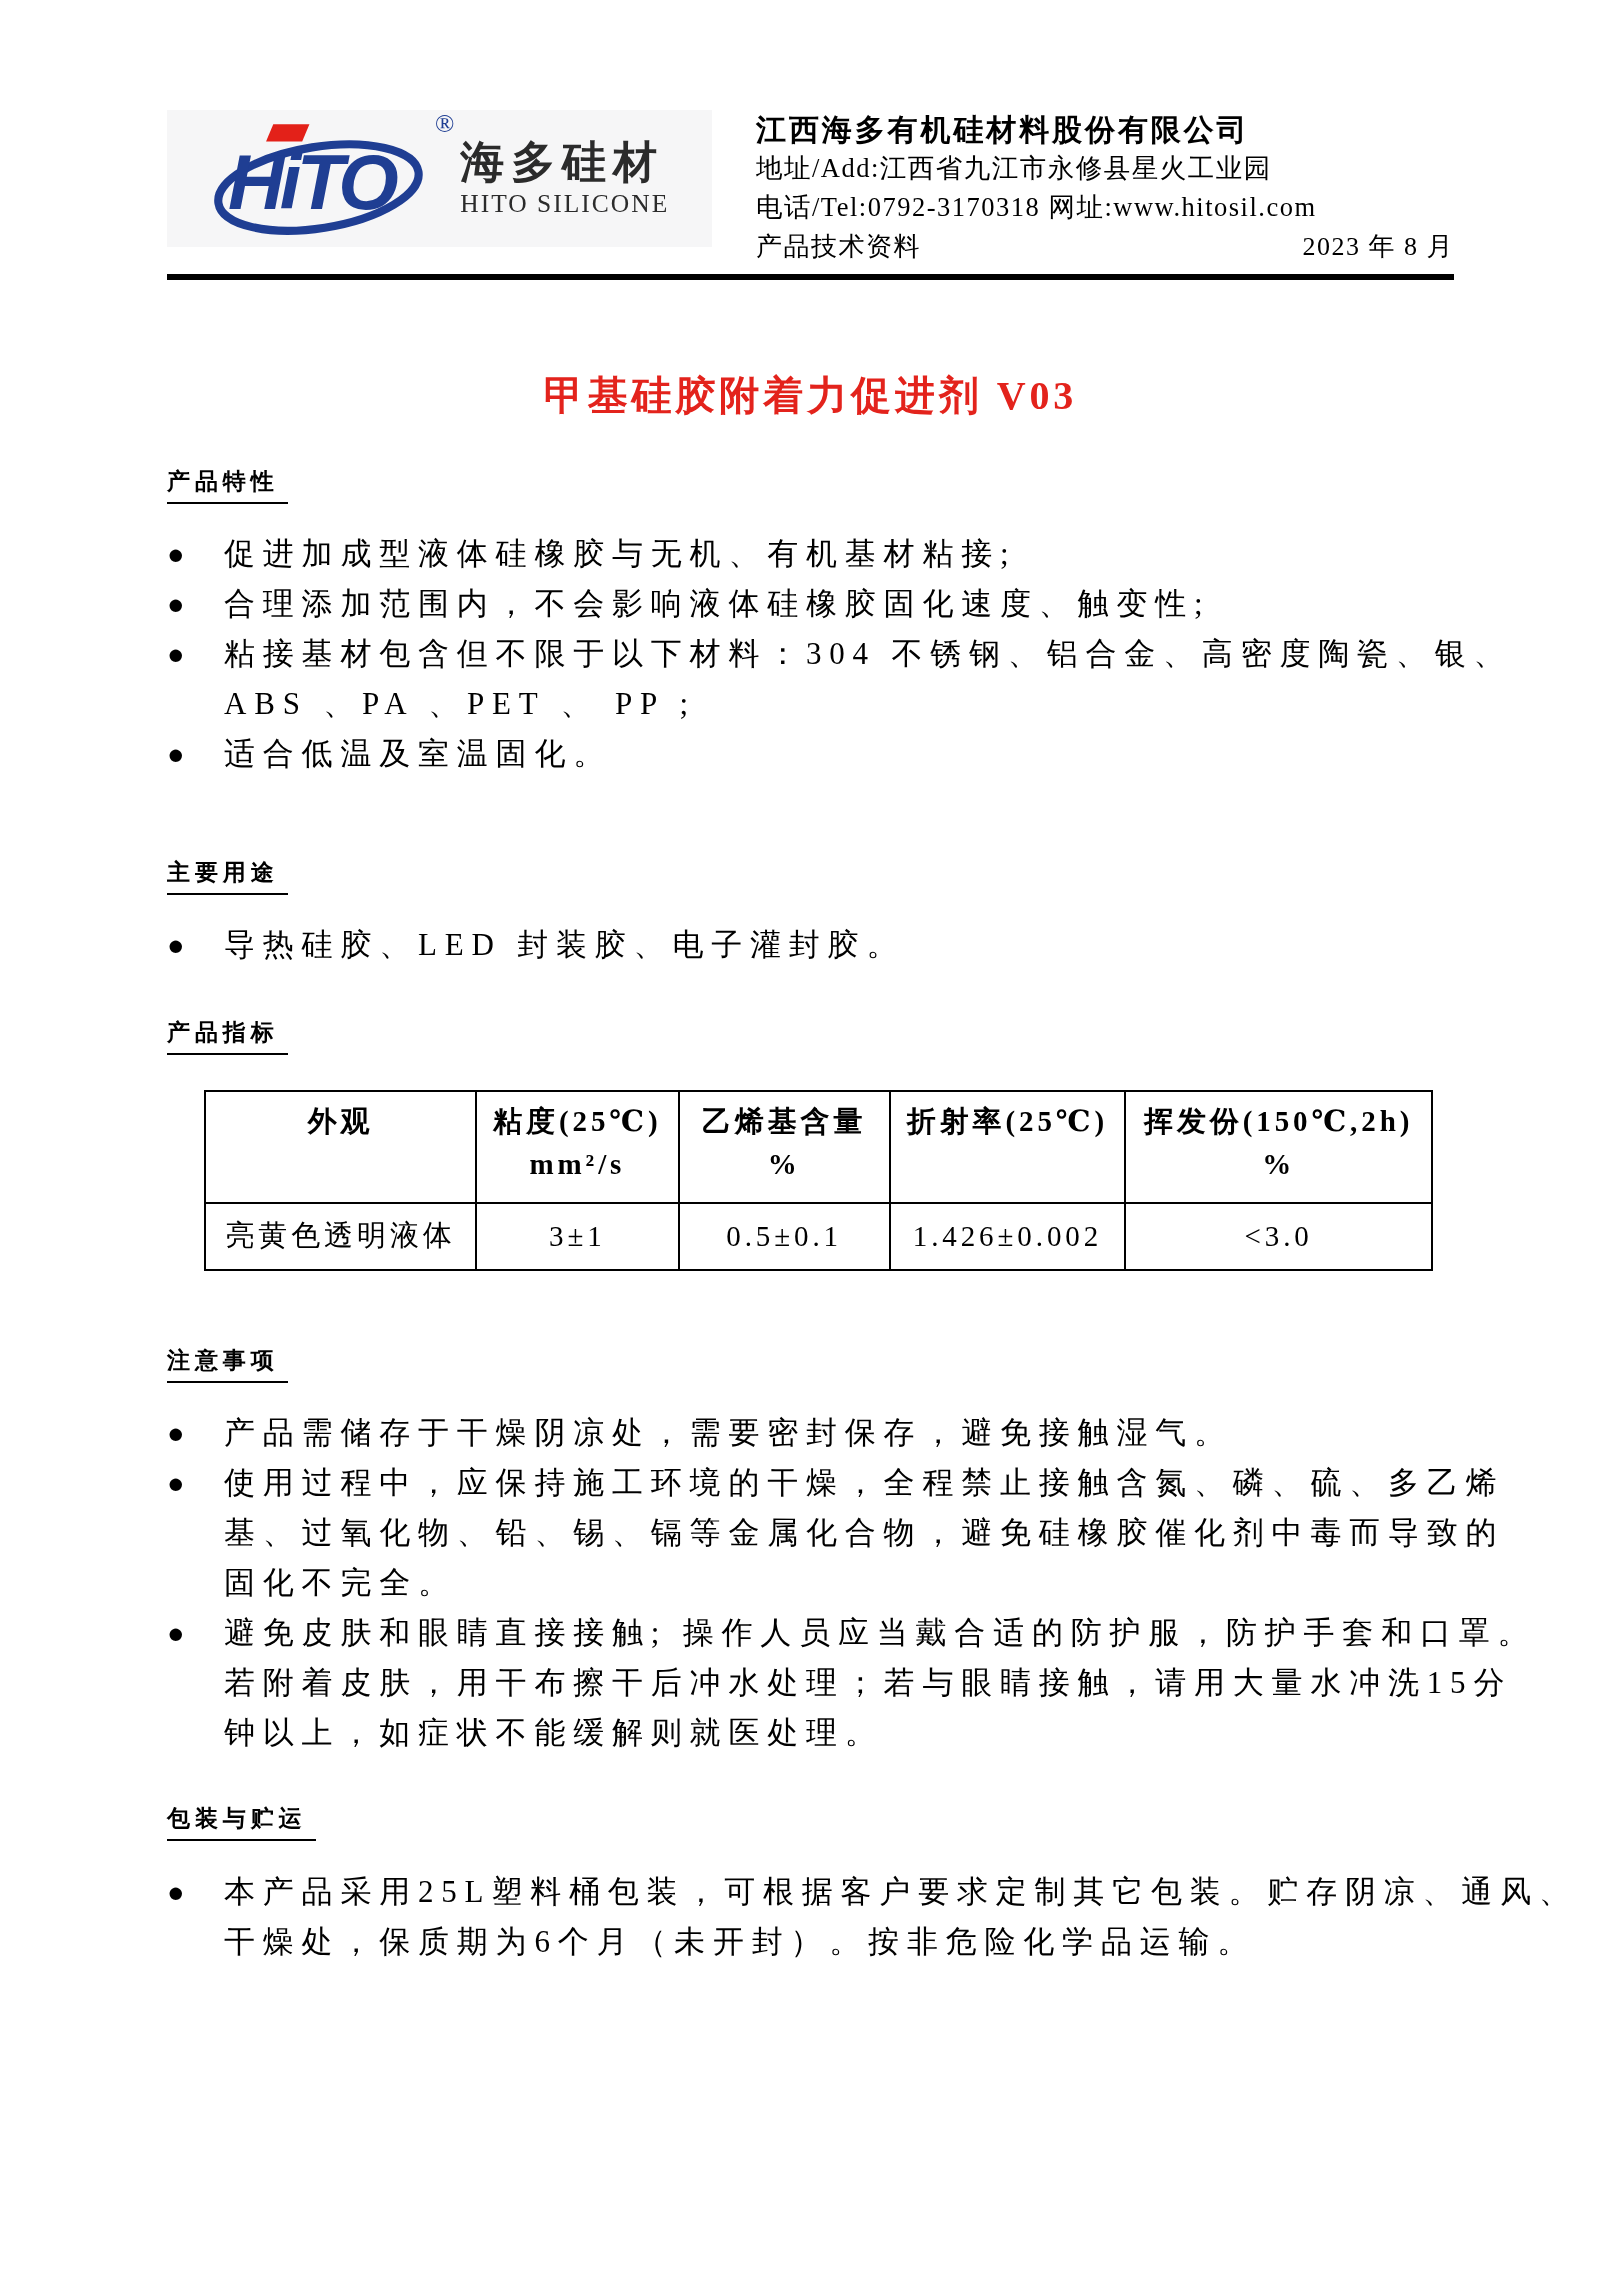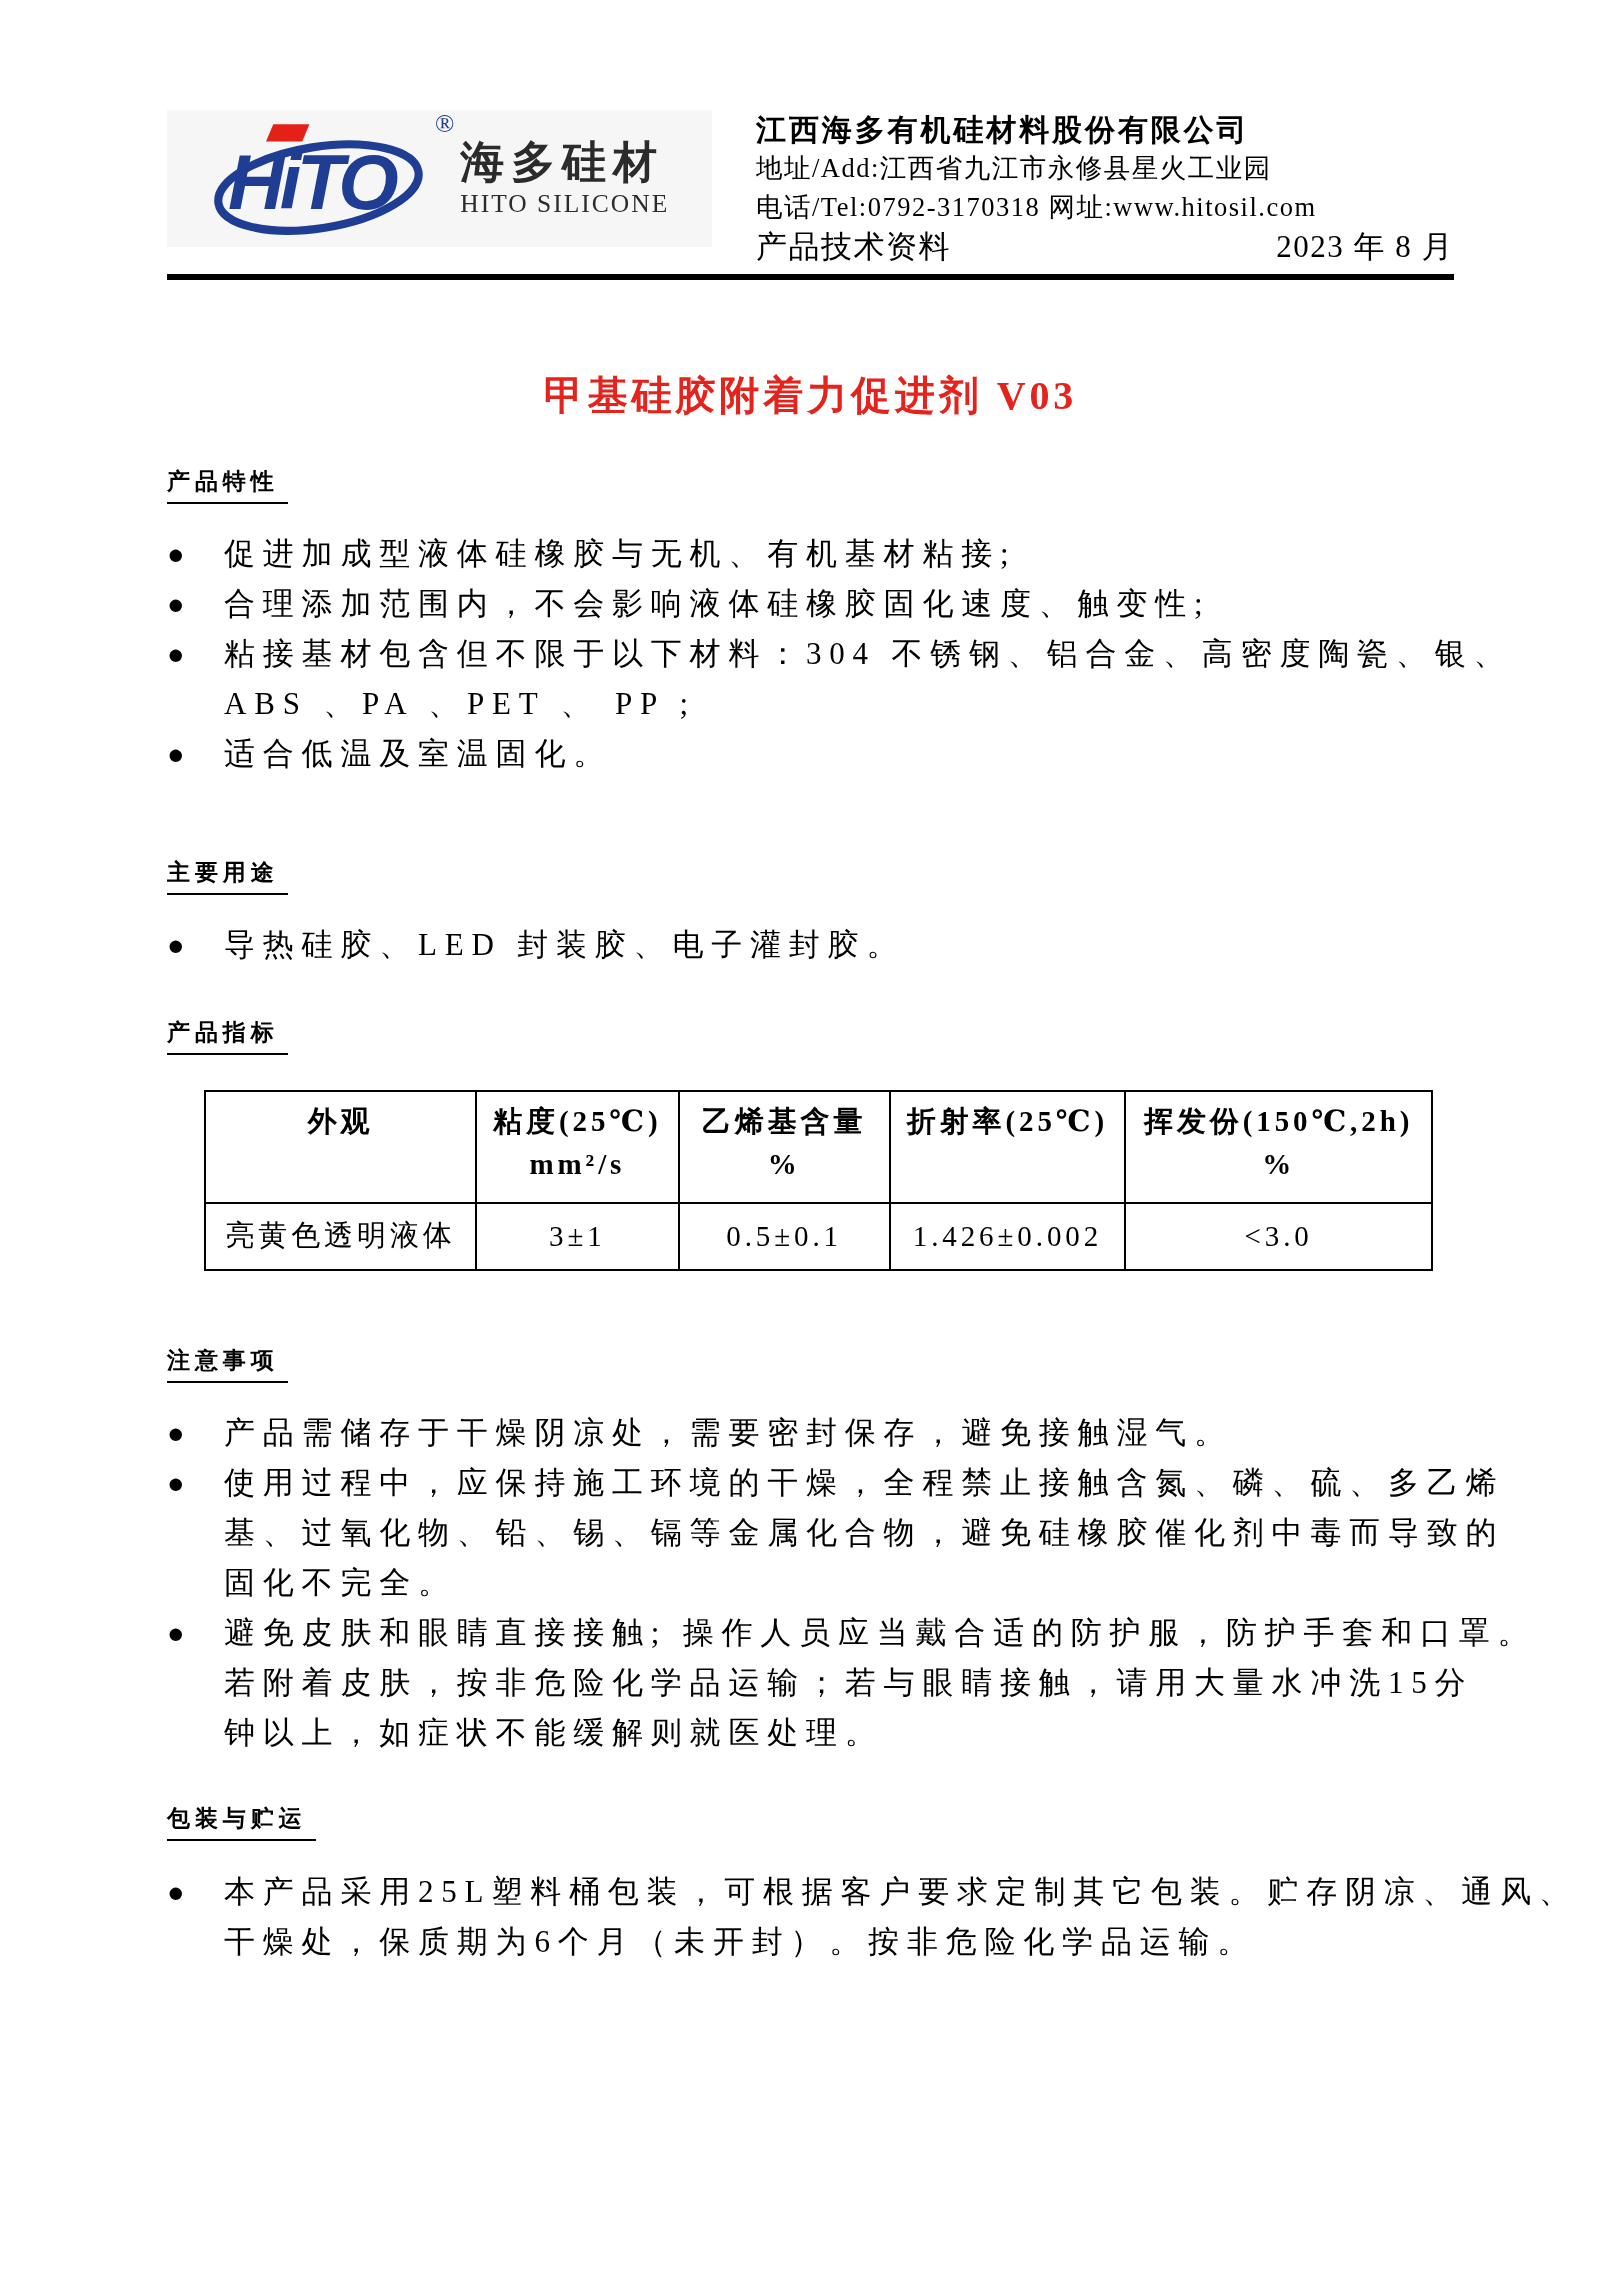--- a/index.html
+++ b/index.html
@@ -25,21 +25,21 @@
   .logo-row{display:flex;align-items:center;}
   .logo-mark{flex:none;display:block;}
   .reg-mark{font-size:25.5px;line-height:1;align-self:flex-start;margin:-3.9px 5.9px 0 -9.8px;color:#1f3e93;}
   .logo-names{display:flex;flex-direction:column;}
   .brand-cn{font-size:44px;font-weight:bold;letter-spacing:6.9px;color:#2b2b2b;line-height:1.15;white-space:nowrap;}
   .brand-en{font-size:25.5px;letter-spacing:2px;color:#2b2b2b;line-height:1.2;white-space:nowrap;}
 
   .company-block{flex:1;margin-left:44px;padding-top:0;}
   .company-name{font-size:30px;font-weight:bold;letter-spacing:2.9px;line-height:39px;white-space:nowrap;}
   .company-line{font-size:26.5px;letter-spacing:1.5px;line-height:39px;white-space:nowrap;}
-  .doc-meta{display:flex;justify-content:space-between;font-size:31px;letter-spacing:1.5px;line-height:39px;gap:20px;}
+  .doc-meta{display:flex;justify-content:space-between;font-size:26px;letter-spacing:1.5px;line-height:39px;gap:20px;}
 
   .rule{height:5.9px;background:#000;margin-top:7.8px;}
 
   
   .title{
     margin:88px 0 0 0;
     text-align:center;
     font-size:40px;font-weight:bold;
     letter-spacing:3.9px;
     color:#e3231c;
@@ -223,21 +223,21 @@
           <div class="btext">
             <div class="bline">使用过程中，应保持施工环境的干燥，全程禁止接触含氮、磷、硫、多乙烯</div>
             <div class="bline">基、过氧化物、铅、锡、镉等金属化合物，避免硅橡胶催化剂中毒而导致的</div>
             <div class="bline">固化不完全。</div>
           </div>
         </div>
         <div class="bullet">
           <span class="marker">●</span>
           <div class="btext">
             <div class="bline">避免皮肤和眼睛直接接触; 操作人员应当戴合适的防护服，防护手套和口罩。</div>
-            <div class="bline">若附着皮肤，按非危险化学品运输；若与眼睛接触，请用大量水冲洗15分</div>
+            <div class="bline">若附着皮肤，用干布擦干后冲水处理；若与眼睛接触，请用大量水冲洗15分</div>
             <div class="bline">钟以上，如症状不能缓解则就医处理。</div>
           </div>
         </div>
       </div>
     </section>
 
     <section class="section mt-packaging">
       <h2 class="sec-heading"><span class="hd">包装与贮运</span></h2>
       <div class="bullets">
         <div class="bullet">

